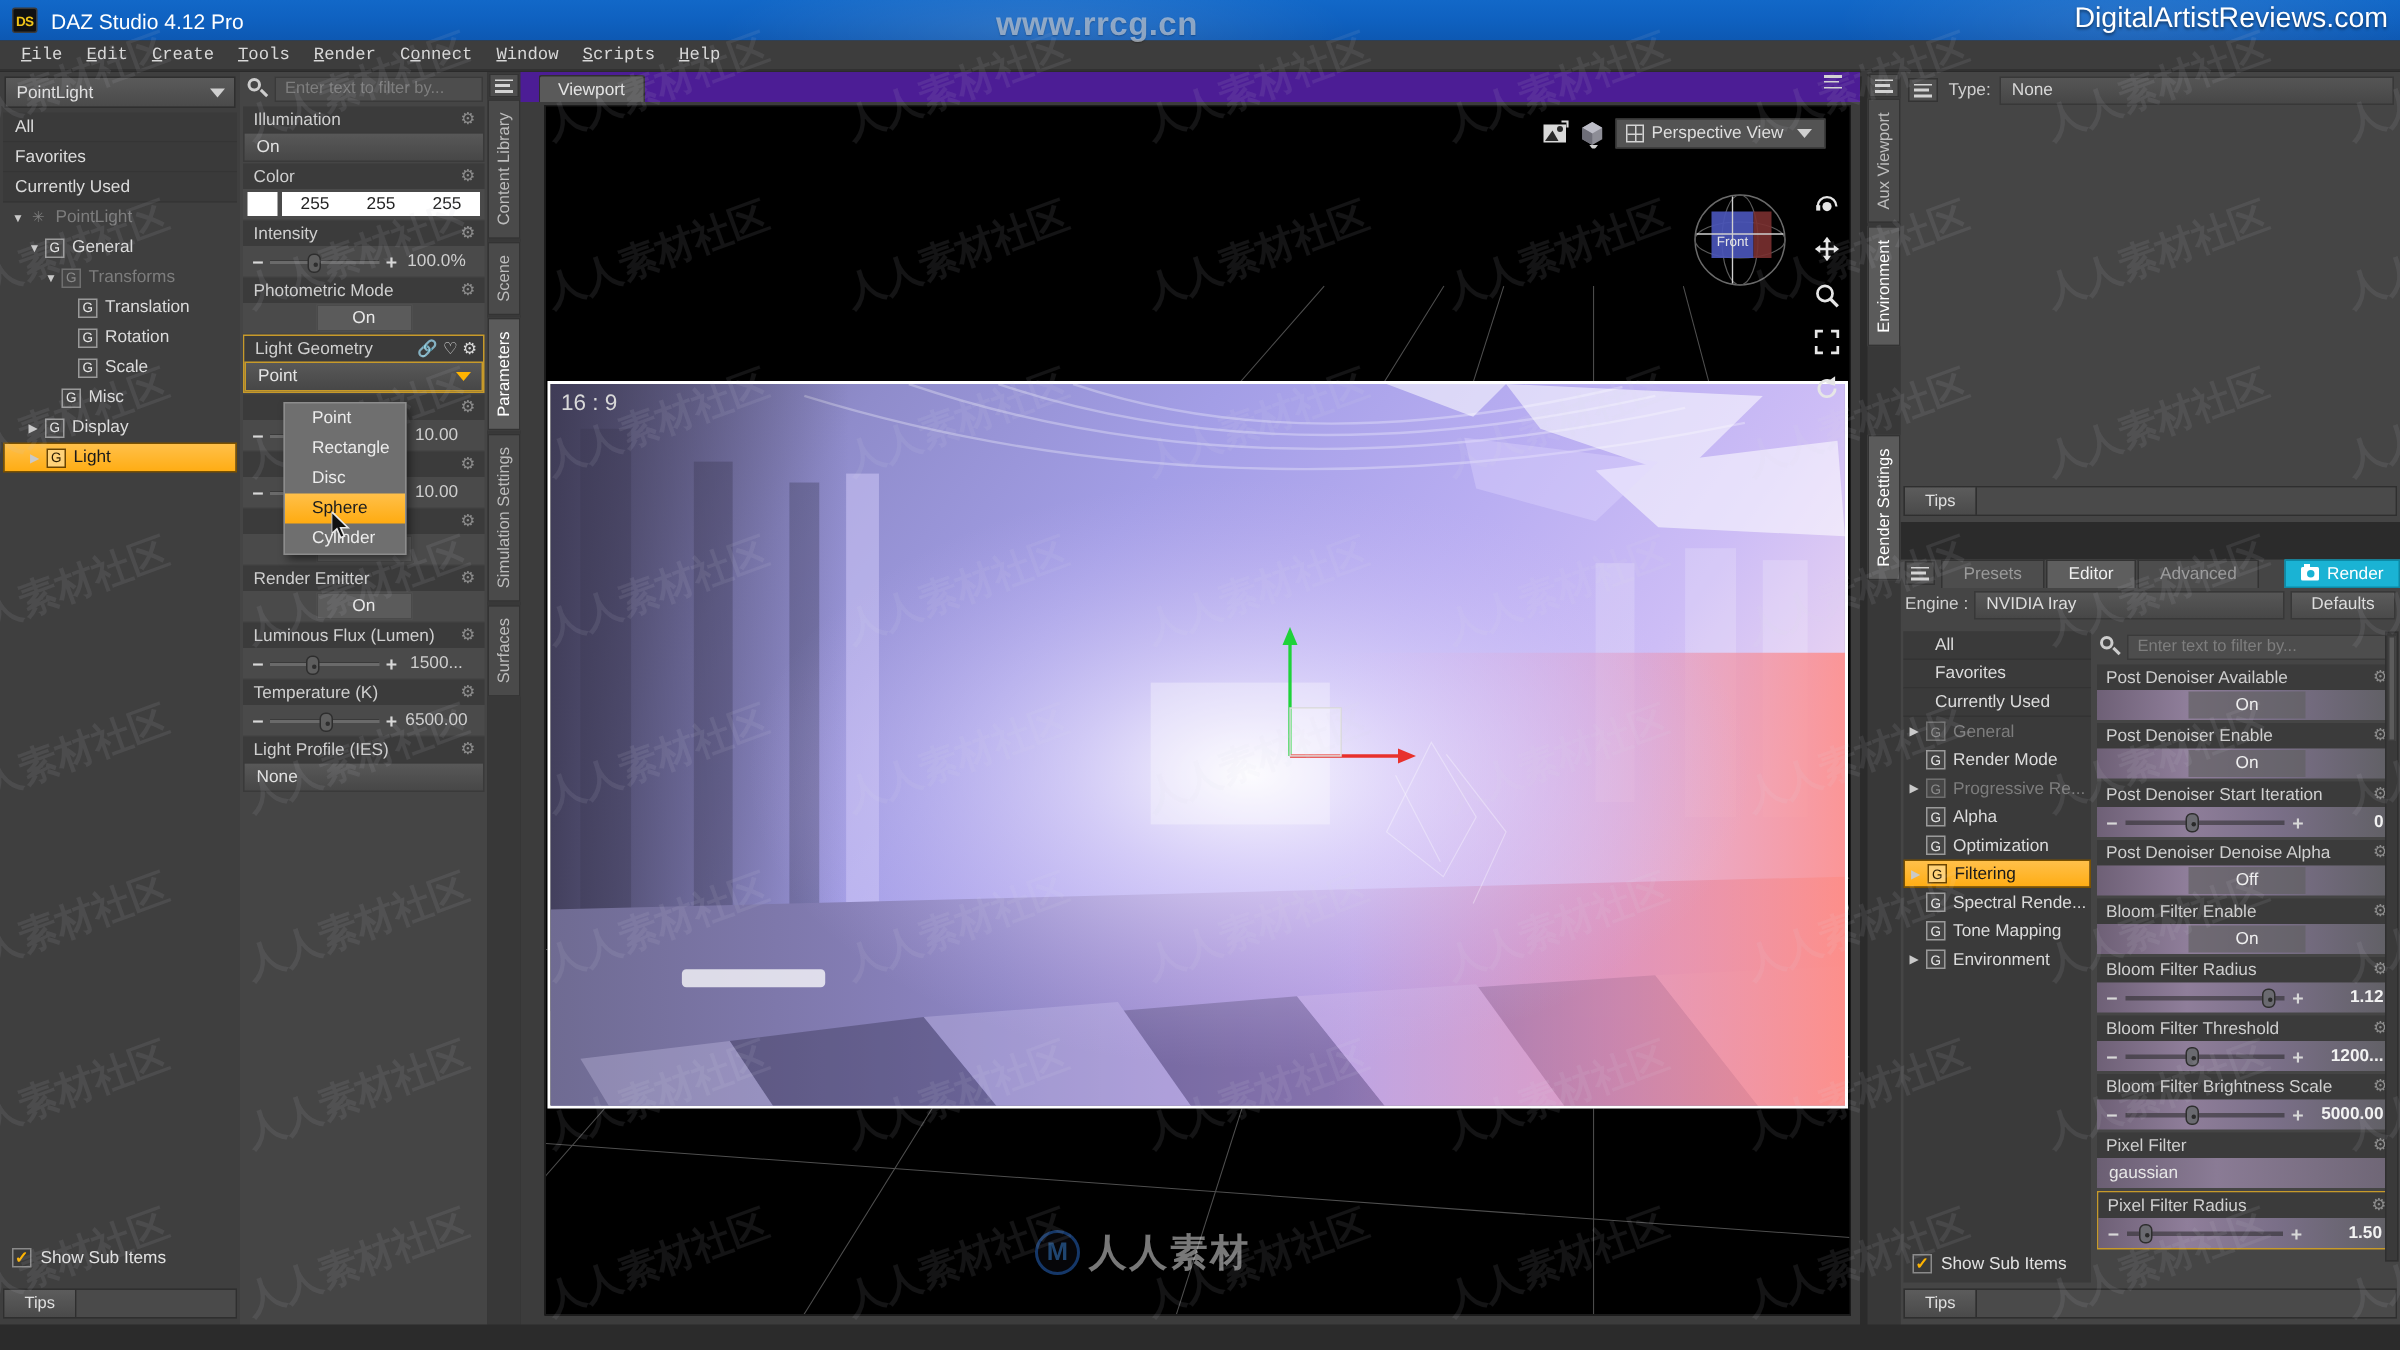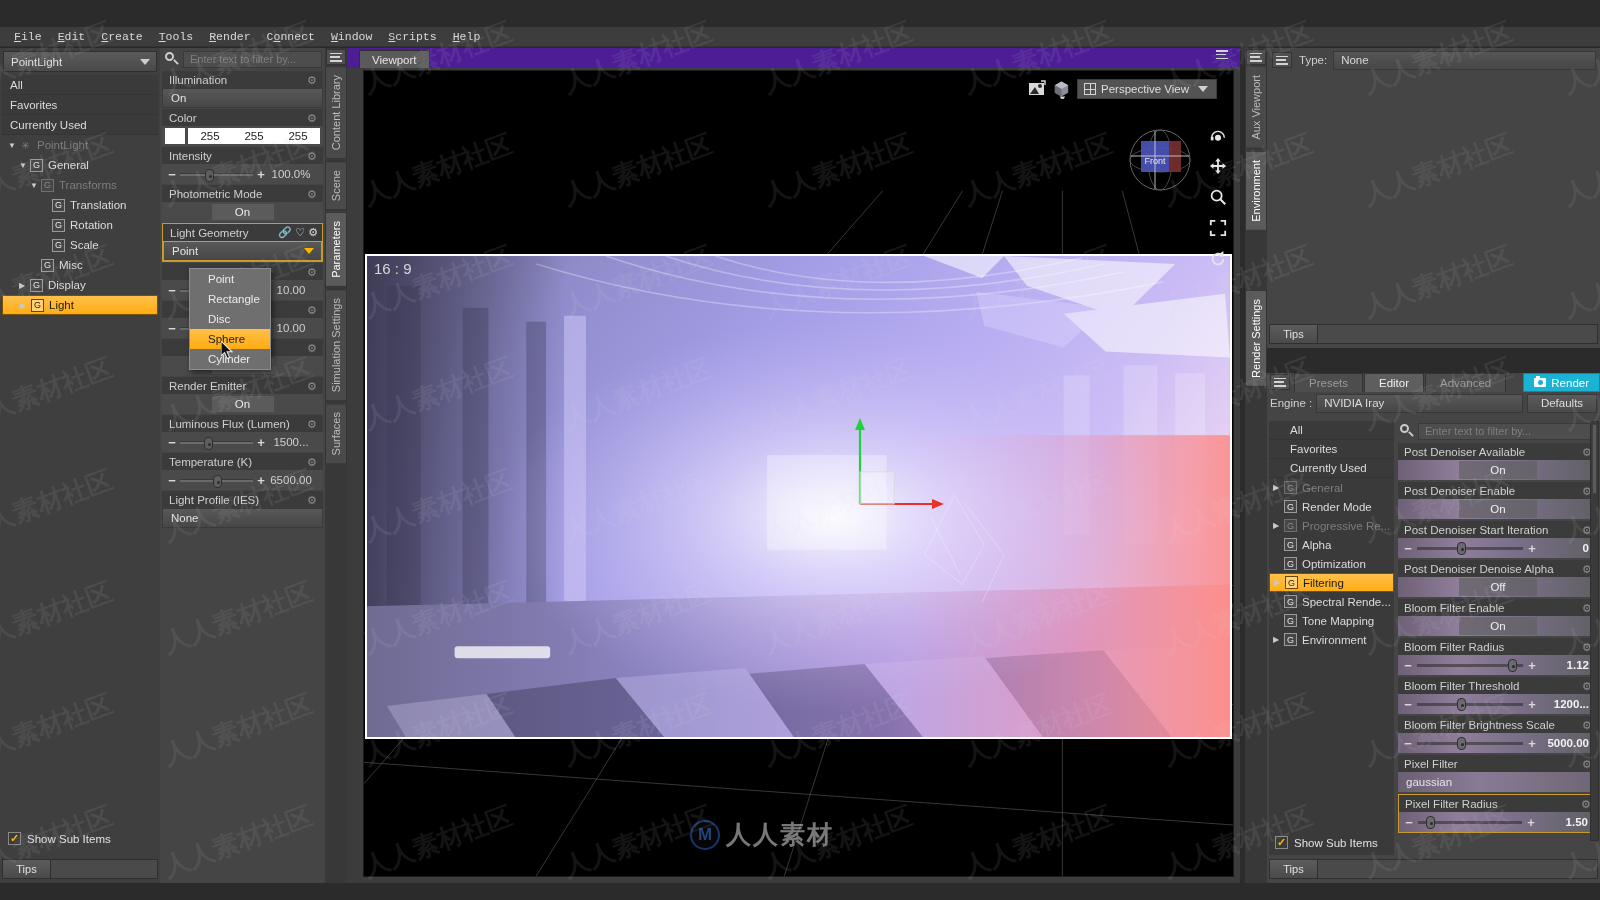--- a/index.html
+++ b/index.html
@@ -328,20 +328,27 @@
     width:30px;height:30px;border-radius:50%;background:#0c0c12;border:2px solid #2a6fd0;
     display:flex;align-items:center;justify-content:center;color:#3f8ae0;font-size:17px;font-weight:bold;
   }
   .wm-center .txt { font-size:25px; color:#f0f0f0; font-weight:bold; letter-spacing:2px;}
 </style>
 </head>
 <body>
 
 <div id="app">
 
+  <div class="titlebar">
+    <div class="brandwash"></div>
+    <div class="ds-logo">DS</div>
+    <div class="title-text">DAZ Studio 4.12 Pro</div>
+    <div class="wm-rrcg">www.rrcg.cn</div>
+    <div class="wm-dar">DigitalArtistReviews.com</div>
+  </div>
 
   <div class="menubar">
     <div class="menu-item"><u>F</u>ile</div>
     <div class="menu-item"><u>E</u>dit</div>
     <div class="menu-item"><u>C</u>reate</div>
     <div class="menu-item"><u>T</u>ools</div>
     <div class="menu-item"><u>R</u>ender</div>
     <div class="menu-item">C<u>o</u>nnect</div>
     <div class="menu-item"><u>W</u>indow</div>
     <div class="menu-item"><u>S</u>cripts</div>

